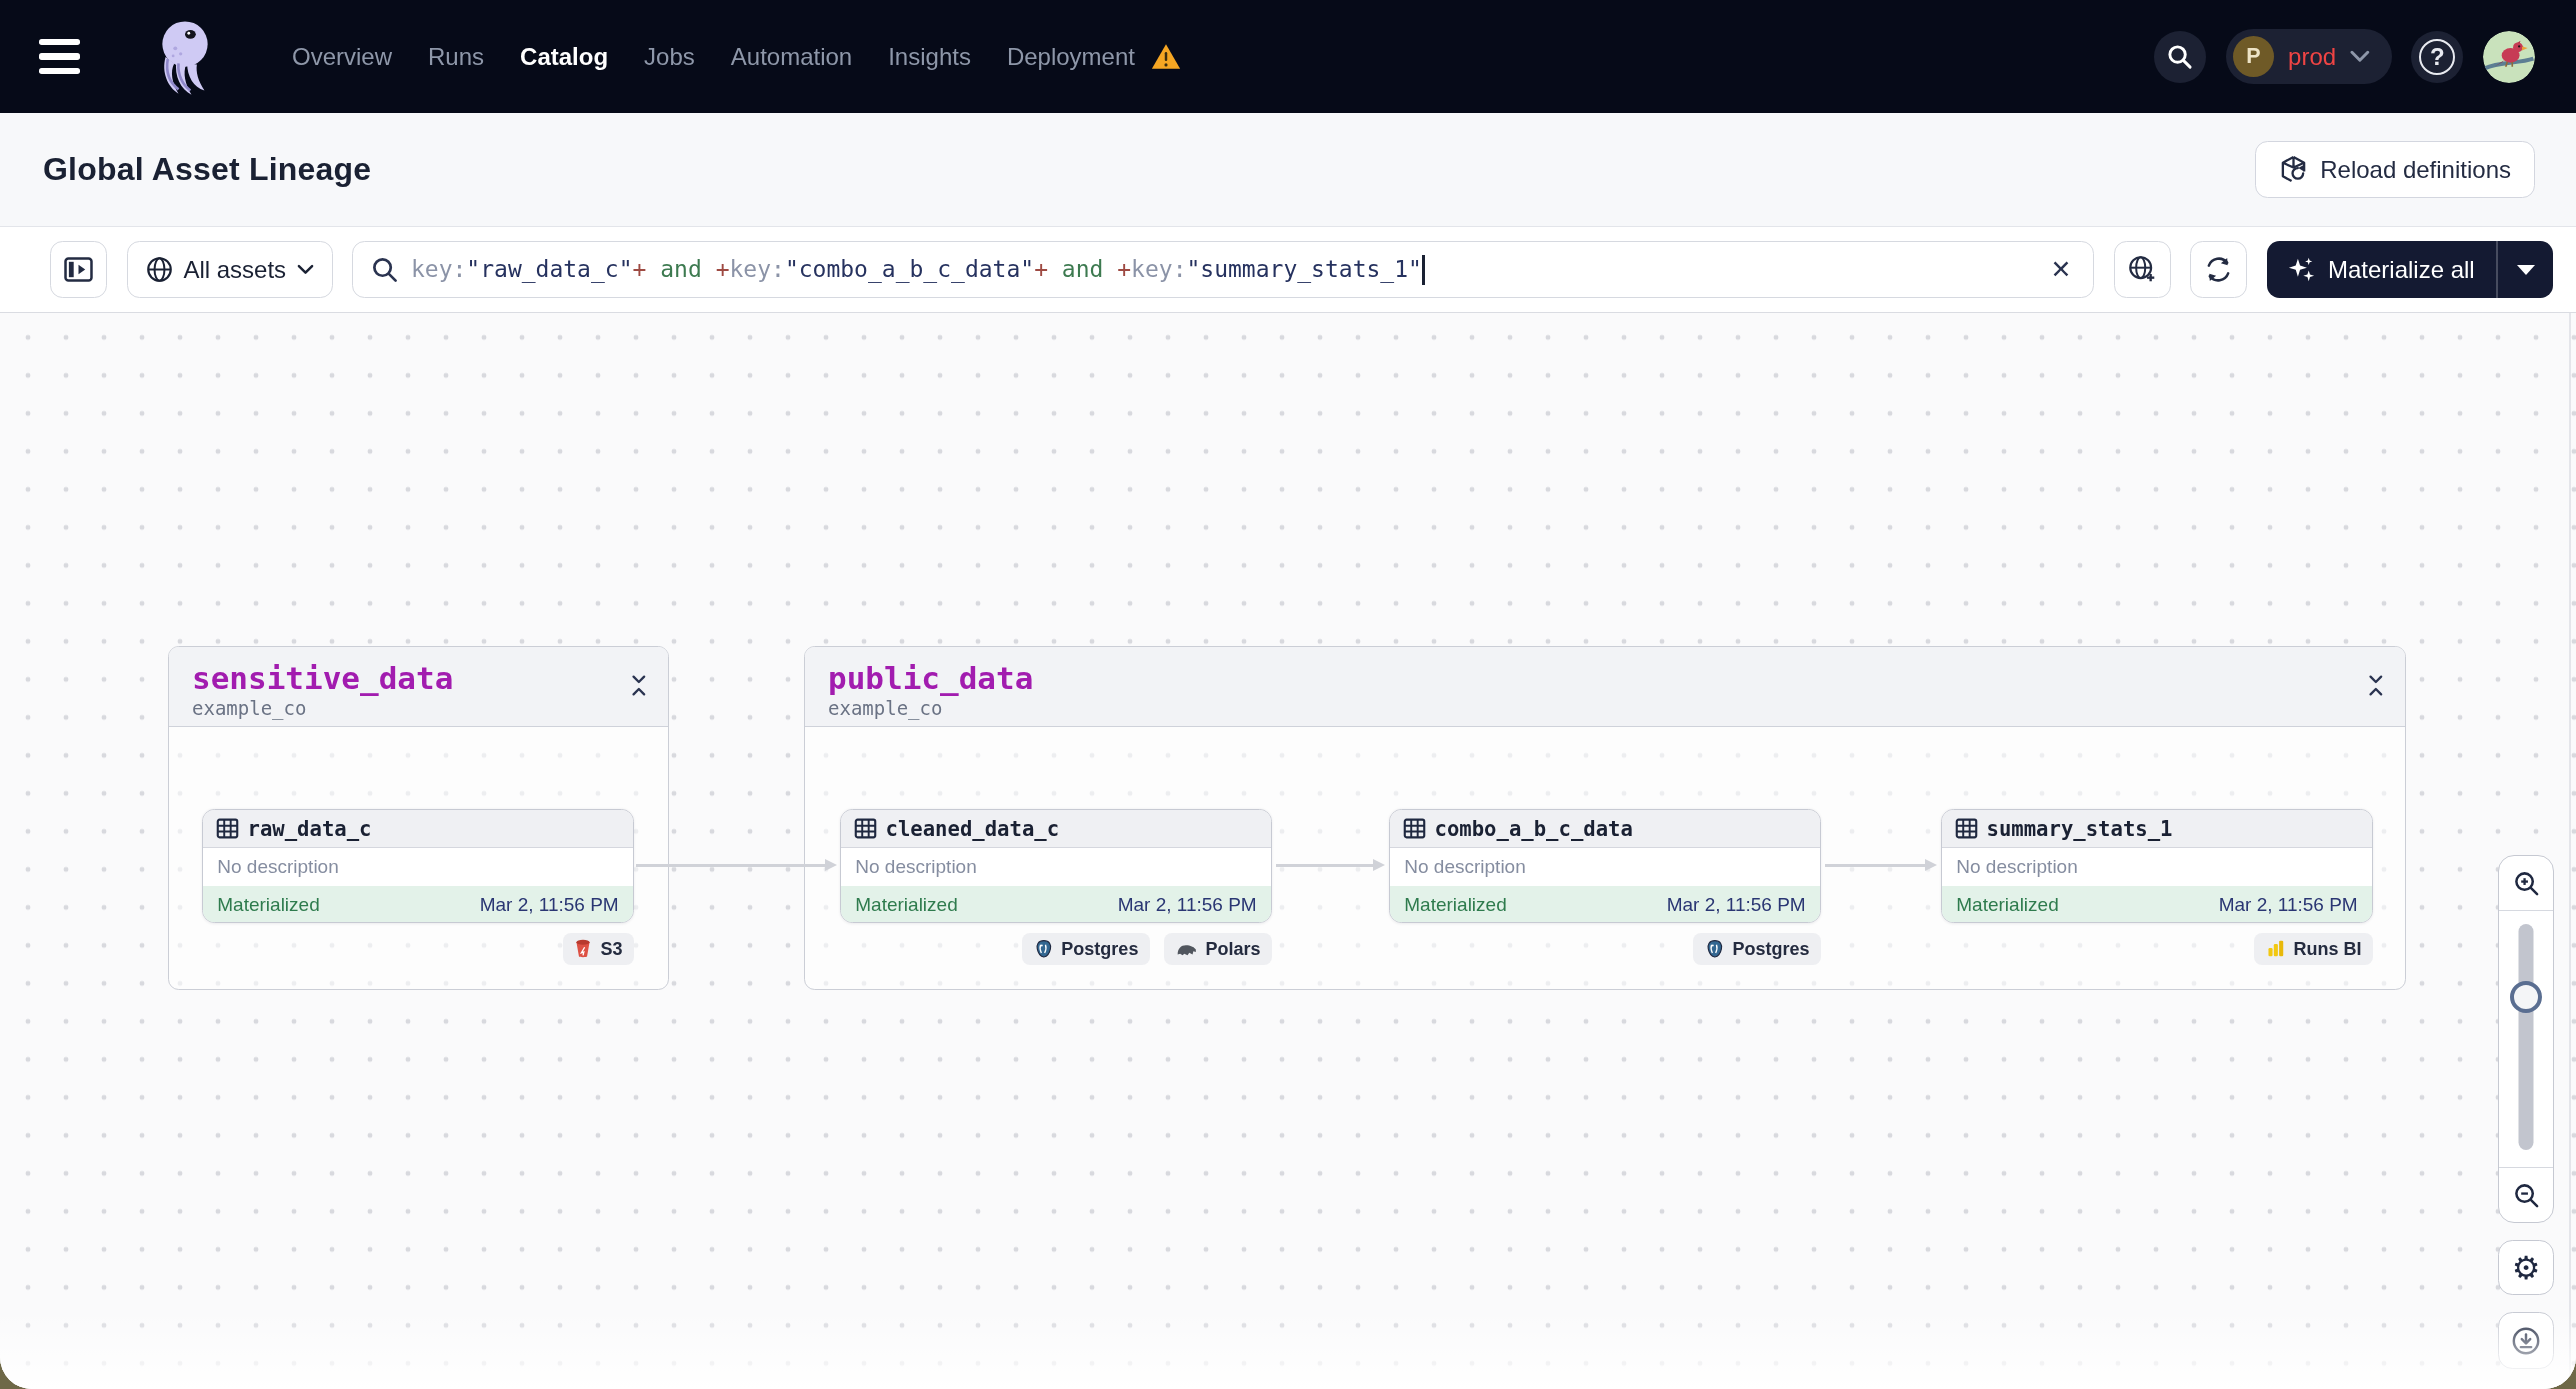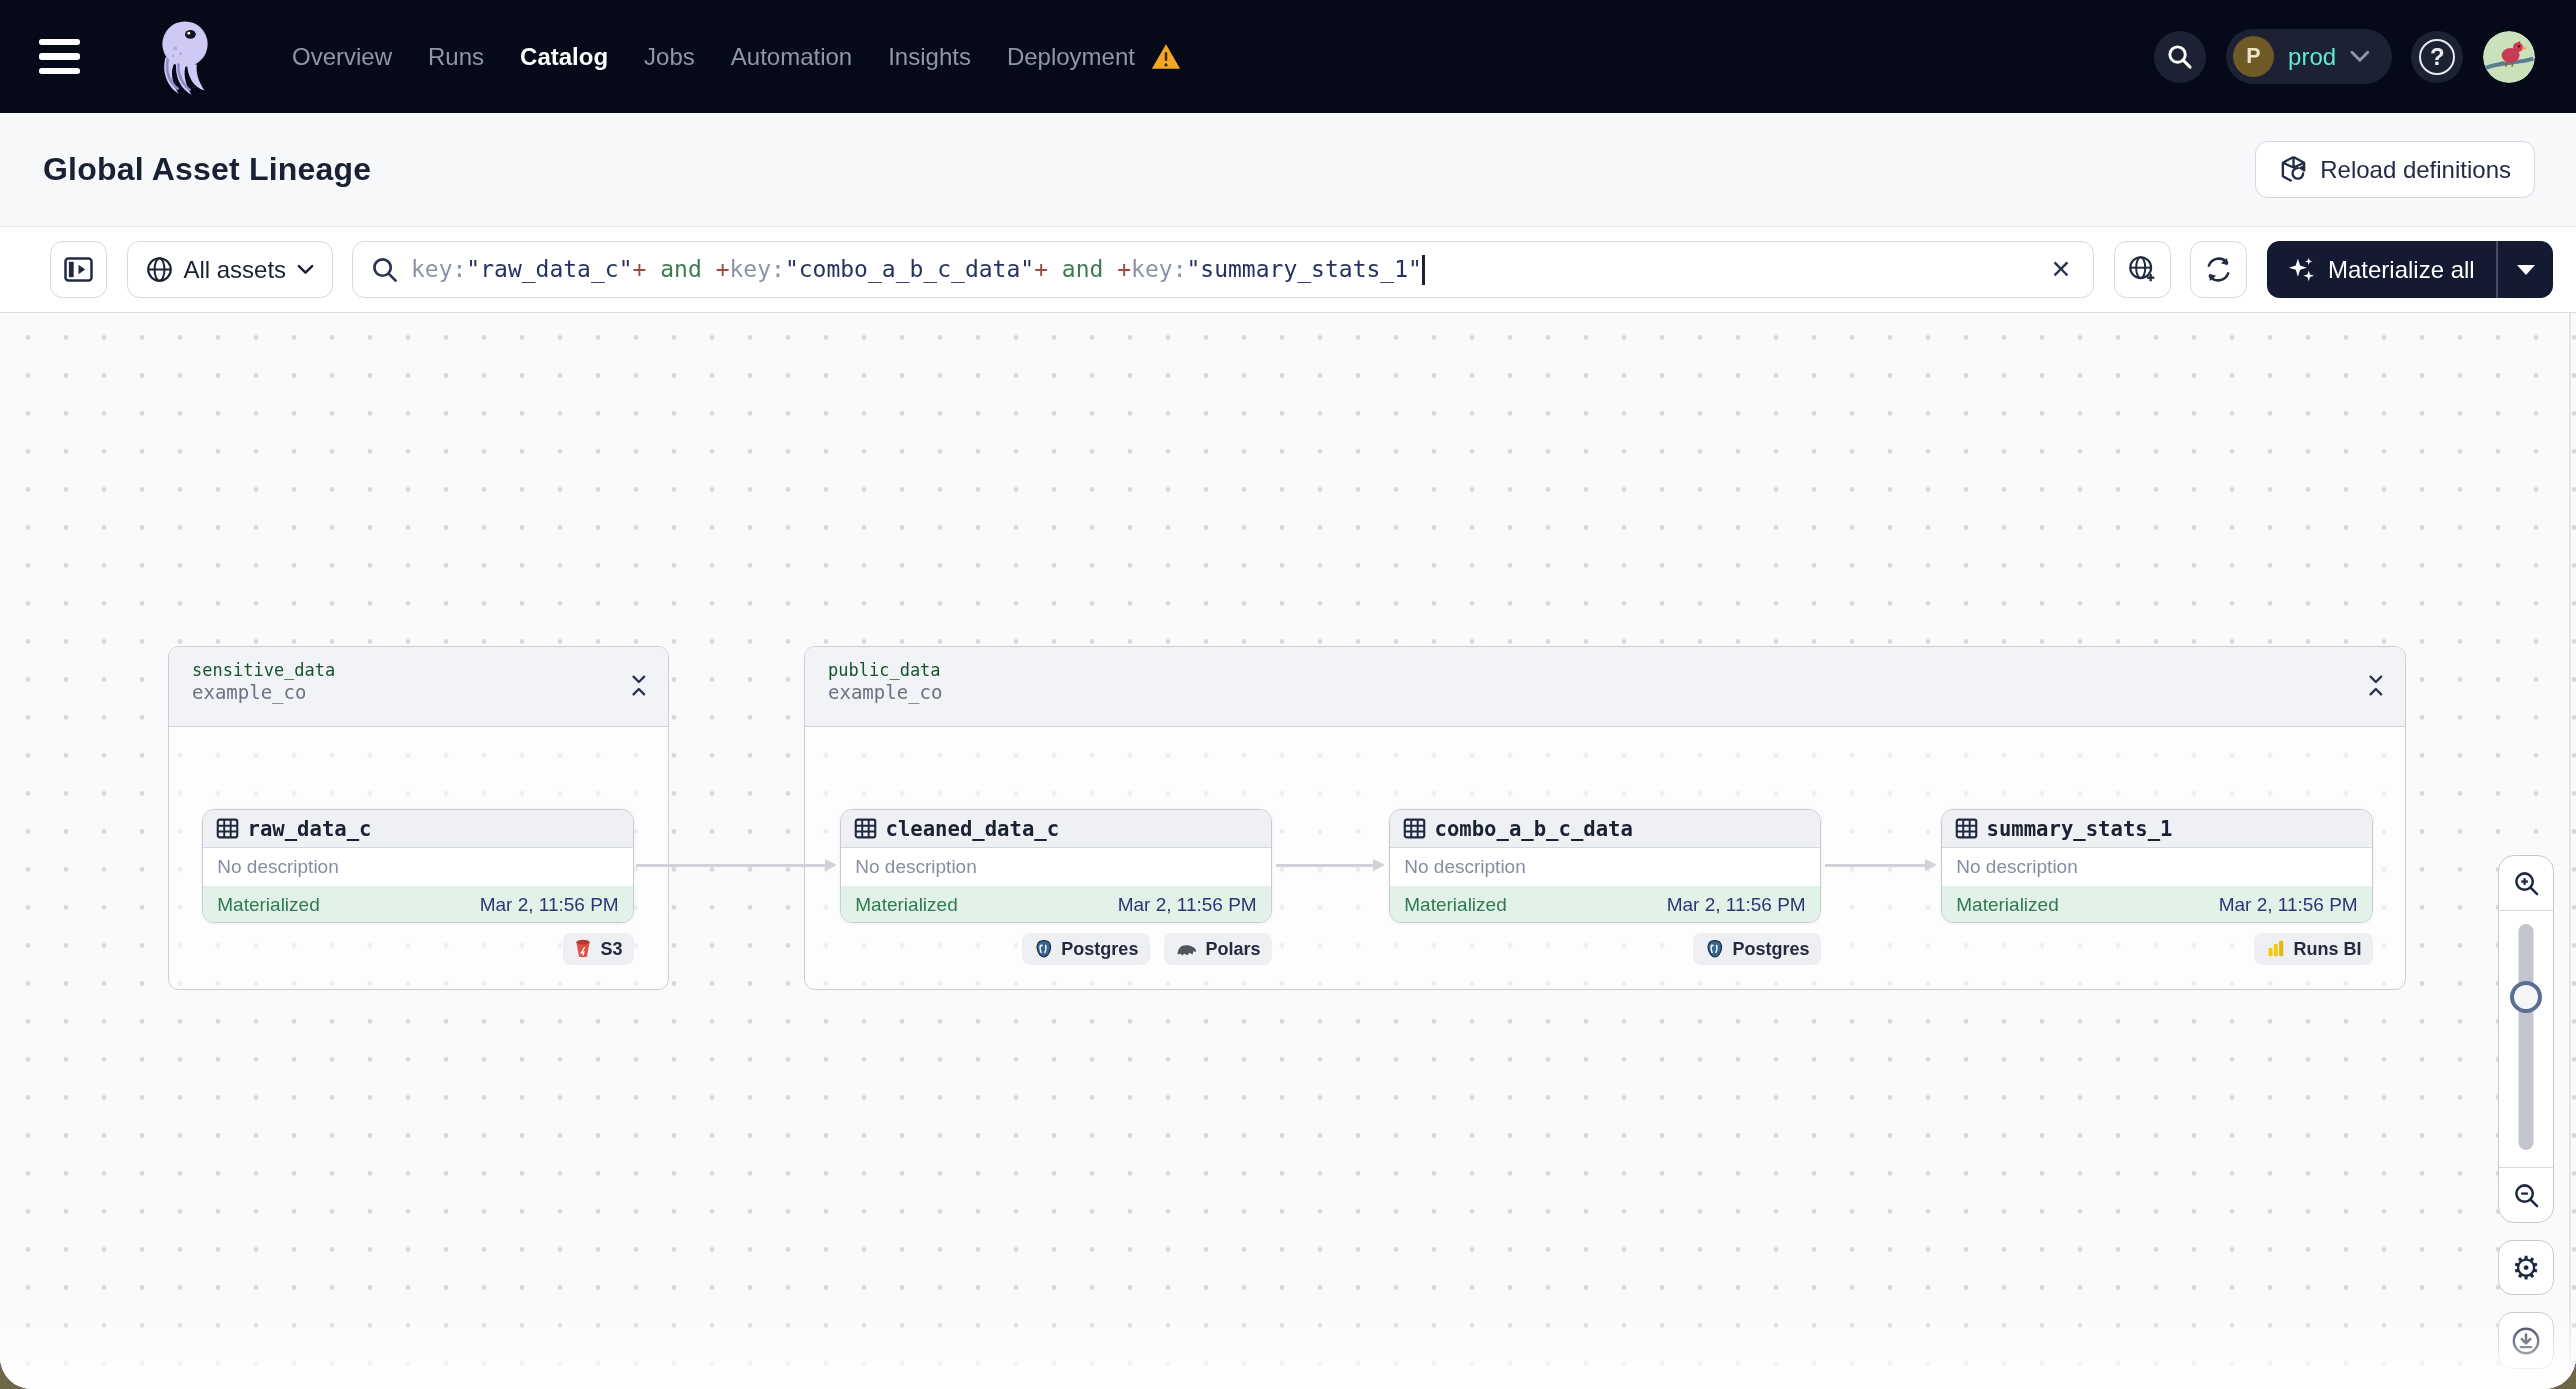--- a/index.html
+++ b/index.html
@@ -18,21 +18,21 @@
   .nav-link { font-size:24px; color:#8E97A9; cursor:pointer; }
   .nav-link.active { color:#FFFFFF; font-weight:700; }
   .nav-warning { width:30px; height:27px; margin-left:-19.7px; }
   .nav-right { margin-left:auto; display:flex; align-items:center; gap:19.7px; }
   .icon-circle { width:52px; height:52px; border-radius:50%; background:#1C2133; display:flex;
                  align-items:center; justify-content:center; cursor:pointer; }
   .env-pill { height:55px; background:#1C2133; border-radius:29px; display:flex; align-items:center;
               padding:0 21.5px 0 7.2px; gap:14.3px; cursor:pointer; }
   .env-badge { width:41px; height:41px; border-radius:50%; background:#6F5A27; color:#EDE3C6;
                font-size:21.5px; font-weight:700; display:flex; align-items:center; justify-content:center; }
-  .env-label { color:#5eead4; font-size:24px; }
+  .env-label { color:#ef4444; font-size:24px; }
   .help-glyph { color:#E8EAF0; font-size:24px; font-weight:700; width:36px; height:36px; border:2.7px solid #E8EAF0;
                 border-radius:50%; display:flex; align-items:center; justify-content:center; }
   .avatar { width:52px; height:52px; border-radius:50%; overflow:hidden; cursor:pointer; }
 
   
   .page-header { position:absolute; left:0; top:113px; width:100%; height:114px; background:#F7F8FA;
                  border-bottom:1.8px solid #E3E5EA; display:flex; align-items:center; padding:0 41px 0 43px; }
   .page-title { font-size:32px; font-weight:700; color:#1A2133; letter-spacing:0.2px; }
   .reload-btn { margin-left:auto; height:57px; background:#FFFFFF; border:1.8px solid #D3D6DF; border-radius:12.5px;
                 display:flex; align-items:center; gap:12.5px; padding:8px 23px; font-size:24px; color:#232B42; cursor:pointer; }
@@ -65,21 +65,21 @@
             background-image:radial-gradient(circle, #D8D9DE 2.2px, transparent 2.7px);
             background-size:38px 38px; background-position:9px 5.4px; }
   .canvas-fade { position:absolute; left:0; bottom:0; width:100%; height:80px;
                  background:linear-gradient(to bottom, rgba(255,255,255,0), #FFFFFF); pointer-events:none; }
   .canvas-right-edge { position:absolute; top:0; right:5.4px; width:1.8px; height:100%; background:#E4E5EA; }
 
   .group { position:absolute; border:1.8px solid #CBCED6; border-radius:10.7px;
            background:rgba(255,255,255,0.55); top:333px; height:344px; }
   .group-header { height:80px; background:#F2F3F6; border-bottom:1.8px solid #CFD2DA; border-radius:9px 9px 0 0;
                   padding:12.5px 21.5px 0 23px; position:relative; }
-  .group-name { font-family:"DejaVu Sans Mono", monospace; font-size:17px; font-weight:400; color:#14532d; }
+  .group-name { font-family:"DejaVu Sans Mono", monospace; font-size:31px; font-weight:700; color:#a21caf; }
   .group-repo { font-family:"DejaVu Sans Mono", monospace; font-size:19px; color:#6A7284; margin-top:1.8px; }
   .group-collapse { position:absolute; right:19.7px; top:27px; cursor:pointer; }
 
   .asset-node { position:absolute; top:496px; width:432px; height:114px; background:#FFFFFF;
                 border:1.8px solid #C7CAD3; border-radius:12.5px; overflow:hidden;
                 box-shadow:0 0.9px 2.7px rgba(20,26,50,0.08); cursor:pointer; }
   .node-header { height:38px; background:#EFF0F3; border-bottom:1.8px solid #D5D7DE; display:flex;
                  align-items:center; gap:9px; padding:0 12.5px; }
   .node-name { font-family:"DejaVu Sans Mono", monospace; font-size:20.6px; font-weight:700; color:#1A2133; }
   .node-desc { height:38px; display:flex; align-items:center; padding:0 14.3px; font-size:19px; color:#858DA0; }

